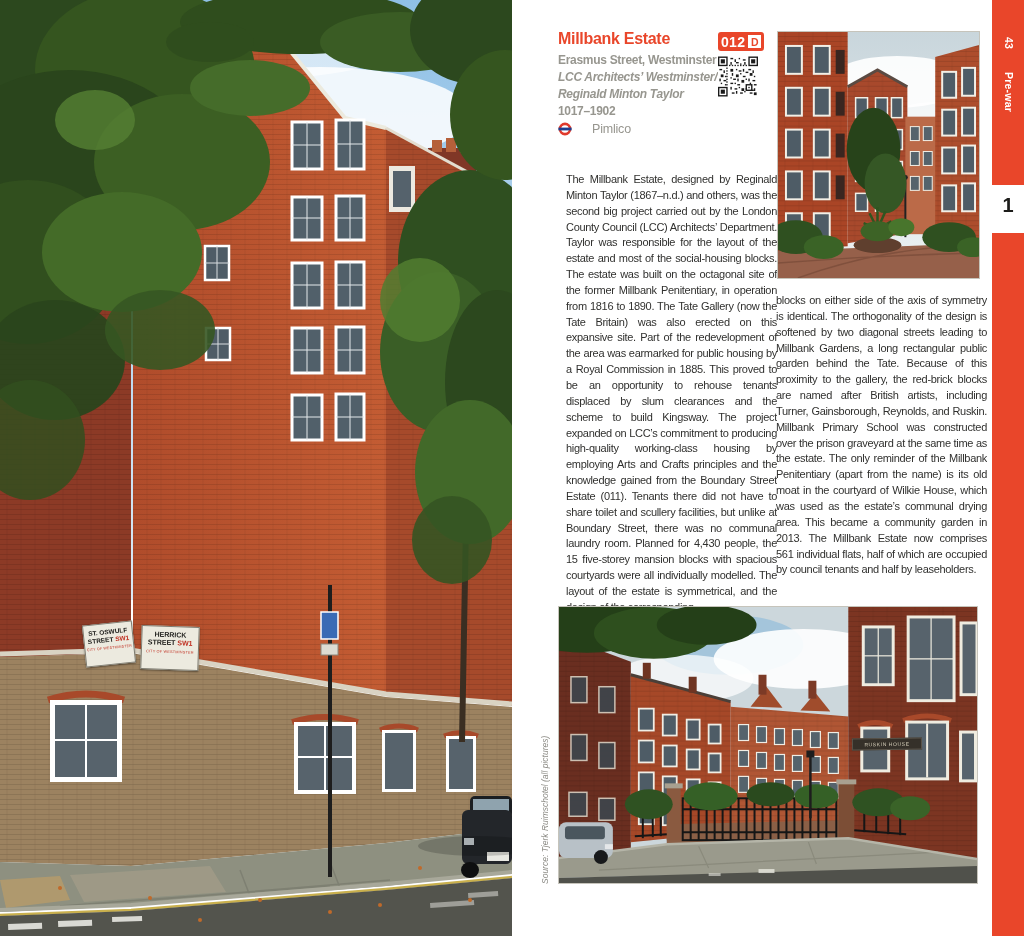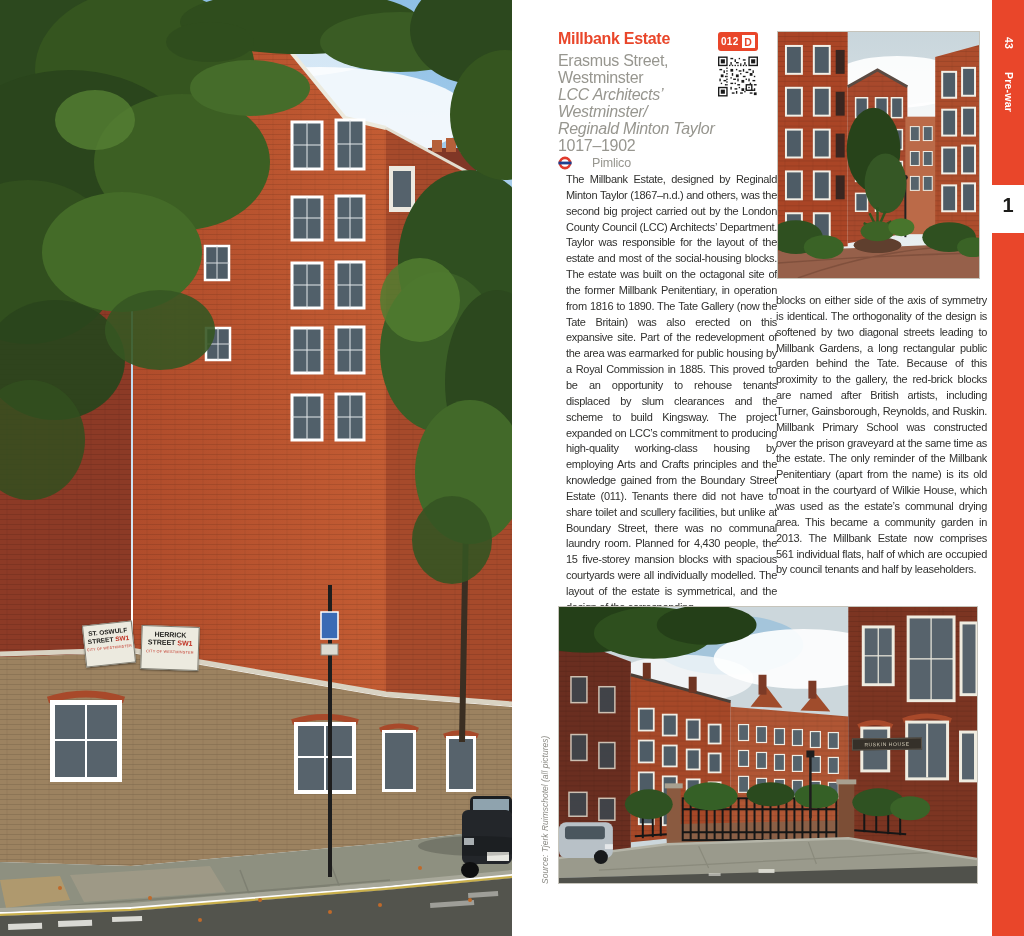--- a/index.html
+++ b/index.html
@@ -24,29 +24,29 @@
   .sign-1{left:84px;top:623px;width:50px;height:42px;font-size:6.5px;transform:rotate(-6deg);}
   .sign-1 .sub{font-size:3.6px;margin-top:2px;}
   .sign-2{left:141px;top:626px;width:58px;height:44px;font-size:7px;transform:rotate(2deg);}
   .sign-2 .sub{font-size:3.8px;margin-top:2px;}
 
   
   .right-page{position:absolute;left:512px;top:0;width:480px;height:936px;background:#fff;}
 
   .head-block{position:absolute;left:46px;top:30px;width:160px;}
   .estate-title{color:var(--red);font-size:16px;font-weight:bold;letter-spacing:-.3px;margin-bottom:4px;}
-  .head-line{color:var(--gray);font-size:16px;letter-spacing:-.3px;line-height:17px;}
+  .head-line{color:var(--gray);font-size:12px;letter-spacing:-.3px;line-height:17px;font-weight:bold;}
   .head-line.italic{font-style:italic;}
   .station-row{display:flex;align-items:center;gap:20px;margin-top:2px;}
   .station-row svg{display:block;}
   .station-label{color:var(--gray);font-size:12.5px;letter-spacing:-.2px;}
 
   .badge{position:absolute;left:206px;top:32px;height:19px;display:flex;align-items:center;
     gap:3px;background:var(--red);border-radius:3px;padding:0 3px;}
-  .badge-num{color:#fff;font-weight:bold;font-size:10px;letter-spacing:.3px;}
+  .badge-num{color:#fff;font-weight:bold;font-size:14px;letter-spacing:.3px;}
   .badge-letter{background:#fff;color:var(--red);font-weight:bold;font-size:10.5px;
     width:13px;height:13px;display:flex;align-items:center;justify-content:center;}
 
   .qr{position:absolute;left:206px;top:56px;width:40px;height:41px;}
   .qr svg{display:block;width:40px;height:41px;}
 
   .figure{position:absolute;overflow:hidden;border:1px solid #c6c4bb;background:#dfe4e6;}
   .figure svg{display:block;width:100%;height:100%;}
   .fig-top{left:265px;top:31px;width:203px;height:248px;}
   .fig-bottom{left:46px;top:606px;width:420px;height:278px;}

